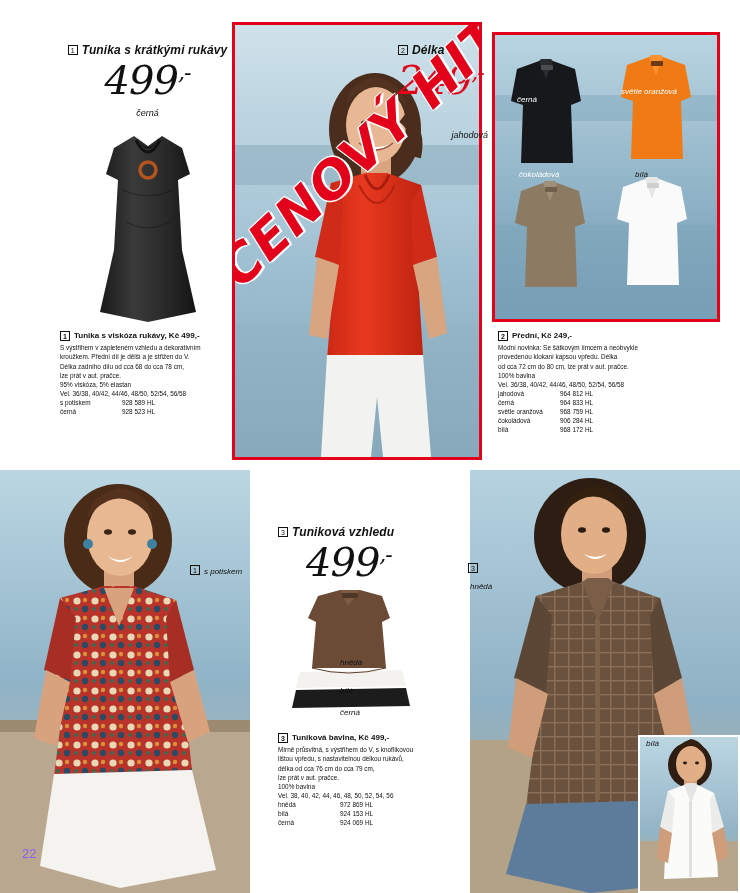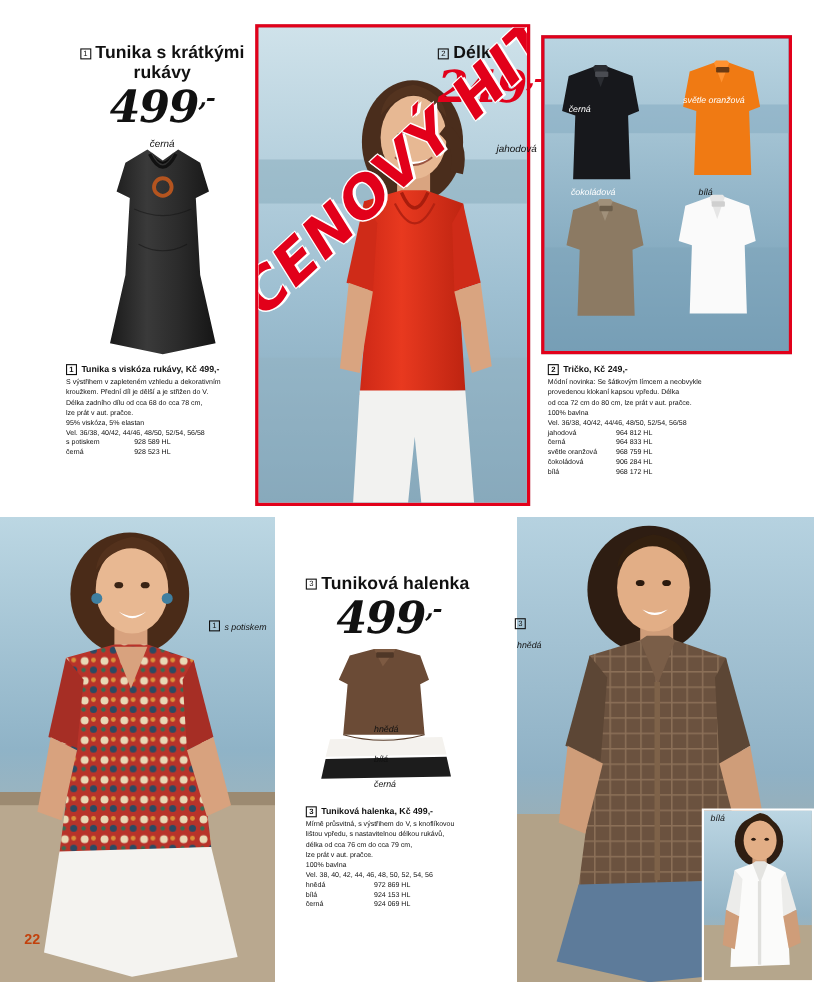--- a/index.html
+++ b/index.html
@@ -14,23 +14,23 @@
   
   .top-section { position: absolute; left: 0; top: 0; width: 740px; height: 468px; background: #fff; }
 
   
   .prod1-head { position: absolute; left: 60px; top: 40px; width: 175px; text-align: center; }
   .num-badge {
     display: inline-block; width: 10px; height: 10px; border: 1px solid #111;
     font-size: 7px; line-height: 9px; text-align: center; vertical-align: middle;
     margin-right: 4px; color: #111;
   }
-  .prod-title { font-size: 16px; font-weight: bold; color: #111; letter-spacing: .1px; }
+  .prod-title { font-size: 12px; font-weight: bold; color: #111; letter-spacing: .1px; font-style: italic; }
   .price-big {
-    font-family: "DejaVu Serif", serif; font-weight: bold; font-style: italic;
+    font-family: "DejaVu Serif", serif; font-weight: normal; font-style: italic;
     font-size: 40px; color: #111; line-height: 1; letter-spacing: -1px;
   }
   .price-big .suffix { font-size: 22px; vertical-align: super; }
   .price-red { color: #e2001a; }
   .colorlabel { font-style: italic; font-size: 9px; color: #111; }
 
   .dress-img { position: absolute; left: 78px; top: 130px; width: 140px; height: 190px; }
 
   .desc-block { position: absolute; font-size: 6.4px; line-height: 1.42; color: #111; }
   .desc-block .dtitle { font-size: 8px; font-weight: bold; margin-bottom: 2px; }
@@ -64,21 +64,21 @@
   .bottom-section { position: absolute; left: 0; top: 470px; width: 740px; height: 423px; background: #fff; }
   .photo-left { position: absolute; left: 0; top: 0; width: 250px; height: 423px; overflow: hidden; }
   .photo-right { position: absolute; left: 470px; top: 0; width: 270px; height: 423px; overflow: hidden; }
   .inset-photo {
     position: absolute; left: 638px; top: 735px; width: 102px; height: 158px;
     border: 2px solid #fff; overflow: hidden; z-index: 9;
   }
 
   .tiny-label { font-style: italic; font-size: 8px; color: #111; }
   .pagenum {
-    position: absolute; left: 22px; top: 846px; font-size: 13px; color: #c2410c; font-weight: bold;
+    position: absolute; left: 22px; top: 846px; font-size: 13px; color: #8b5cf6; font-weight: normal;
   }
   .sidecode {
     position: absolute; right: 6px; top: 820px; font-size: 5px; color: #777;
     writing-mode: vertical-rl; letter-spacing: .4px;
   }
   .corner-mark { position: absolute; left: 6px; top: 4px; width: 12px; height: 14px; border-left: 1px solid #999; border-top: 1px solid #999; }
 </style>
 </head>
 <body>
 
@@ -218,21 +218,21 @@
         <rect x="152" y="148" width="12" height="5" rx="1" fill="#cfcfcf"></rect>
       </svg>
       <div class="tiny-label" style="position:absolute; left:22px; top:60px; color:#fff;">černá</div>
       <div class="tiny-label" style="position:absolute; left:126px; top:52px; color:#fff;">světle oranžová</div>
       <div class="tiny-label" style="position:absolute; left:24px; top:135px; color:#fff;">čokoládová</div>
       <div class="tiny-label" style="position:absolute; left:140px; top:135px; color:#111;">bílá</div>
     </div>
 
     <div class="desc-block" style="left:498px; top:330px; width:200px;">
       <div class="dtitle">
-        <span class="num-badge">2</span><span>Tričko, Kč 249,-</span>
+        <span class="num-badge">2</span><span>Přední, Kč 249,-</span>
       </div>
       <div>Módní novinka: Se šátkovým límcem a neobvykle</div>
       <div>provedenou klokaní kapsou vpředu. Délka</div>
       <div>od cca 72 cm do 80 cm, lze prát v aut. pračce.</div>
       <div>100% bavlna</div>
       <div>Vel. 36/38, 40/42, 44/46, 48/50, 52/54, 56/58</div>
       <div class="row">
           <span class="c1">jahodová</span>
           <span class="c2">964 812 HL</span>
         </div>
@@ -300,21 +300,21 @@
         <circle cx="88" cy="74" r="5" fill="#3f7fa0"></circle>
         <circle cx="152" cy="74" r="5" fill="#3f7fa0"></circle>
       </svg>
     </div>
     <div style="position:absolute; left:190px; top:90px;">
       <span class="num-badge">1</span><span class="tiny-label">s potiskem</span>
     </div>
 
     <div style="position:absolute; left:278px; top:52px; width:190px;">
       <div>
-        <span class="num-badge">3</span><span class="prod-title">Tuniková halenka</span>
+        <span class="num-badge">3</span><span class="prod-title">Tuniková vzhledu</span>
       </div>
       <div class="price-big" style="margin-top:2px; margin-left:28px;"><span>499</span><span class="suffix">,-</span></div>
     </div>
 
     <div style="position:absolute; left:282px; top:120px; width:170px; height:128px;">
       <svg width="170" height="128" viewBox="0 0 170 128">
         <path d="M36 6 L58 0 L78 0 L100 6 L108 28 L100 32 L104 78 L30 78 L34 32 L26 28 Z" fill="#6b4b36"></path>
         <path d="M58 0 L66 16 L78 0 L76 -2 L60 -2 Z" fill="#7d5a42"></path>
         <rect x="60" y="3" width="16" height="5" rx="1" fill="#4f3727"></rect>
         <path d="M18 82 L120 80 L124 96 L14 98 Z" fill="#f4f2ee"></path>
@@ -322,21 +322,21 @@
         <path d="M30 78 Q66 88 104 78" stroke="#5a3f2d" stroke-width="1" fill="none"></path>
       </svg>
     </div>
 
     <div style="position:absolute; left:340px; top:188px;" class="tiny-label">hnědá</div>
     <div style="position:absolute; left:340px; top:216px;" class="tiny-label">bílá</div>
     <div style="position:absolute; left:340px; top:238px;" class="tiny-label">černá</div>
 
     <div class="desc-block" style="left:278px; top:262px; width:190px;">
       <div class="dtitle">
-        <span class="num-badge">3</span><span>Tuniková halenka, Kč 499,-</span>
+        <span class="num-badge">3</span><span>Tuniková bavlna, Kč 499,-</span>
       </div>
       <div>Mírně průsvitná, s výstřihem do V, s knoflíkovou</div>
       <div>lištou vpředu, s nastavitelnou délkou rukávů,</div>
       <div>délka od cca 76 cm do cca 79 cm,</div>
       <div>lze prát v aut. pračce.</div>
       <div>100% bavlna</div>
       <div>Vel. 38, 40, 42, 44, 46, 48, 50, 52, 54, 56</div>
       <div class="row">
           <span class="c1">hnědá</span>
           <span class="c2">972 869 HL</span>

